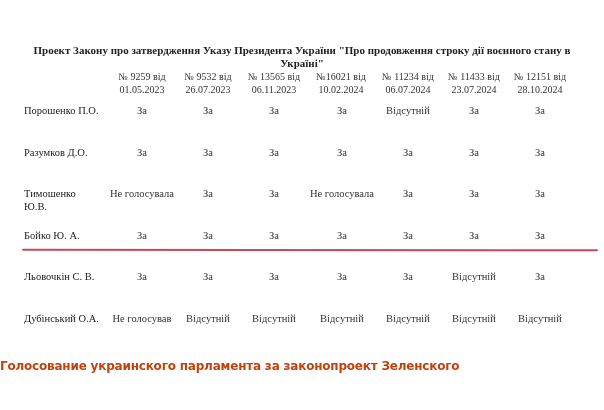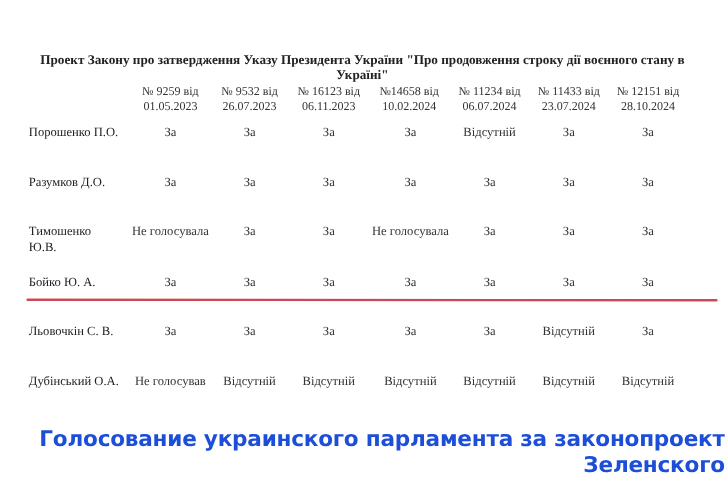--- a/index.html
+++ b/index.html
@@ -2,44 +2,44 @@
 <html><head>
 <meta charset="utf-8">
 <style>
   html, body { margin: 0; padding: 0; }
   body { width: 604px; height: 410px; background: #ffffff; position: relative; overflow: hidden; font-family: "Liberation Serif", serif; color: #1a1a1a; }
   .doc-title { position: absolute; top: 44px; left: 20px; width: 564px; text-align: center; font-weight: bold; font-size: 11px; line-height: 13px; color: #222; }
   .col-head { position: absolute; top: 70px; width: 66px; text-align: center; font-size: 10px; line-height: 13px; color: #333; white-space: nowrap; }
   .row-name { position: absolute; left: 24px; font-weight: normal; font-size: 10.5px; line-height: 13px; color: #222; }
   .cell { position: absolute; width: 70px; text-align: center; font-size: 10.5px; line-height: 13px; color: #333; white-space: nowrap; }
   .red-line { position: absolute; left: 22px; top: 249px; width: 576px; height: 1.5px; background: #c94a55; border-radius: 1px; transform: rotate(0.05deg); }
-  .caption { position: absolute; top: 356px; left: 0; width: 604px; text-align: right; font-family: "DejaVu Sans", sans-serif; font-weight: bold; font-size: 18px; line-height: 21px; color: #1d4ed8; letter-spacing: -0.2px; }
+  .caption { position: absolute; top: 356px; left: 0; width: 604px; text-align: left; font-family: "DejaVu Sans", sans-serif; font-weight: bold; font-size: 12px; line-height: 21px; color: #c2410c; letter-spacing: -0.2px; }
 </style>
 </head>
 <body>
 
 <div class="doc-title">
   <div>Проект Закону про затвердження Указу Президента України "Про продовження строку дії воєнного стану в</div>
   <div>Україні"</div>
 </div>
 
 <div class="col-head" style="left:109px">
     <div>№ 9259 від</div>
     <div>01.05.2023</div>
   </div>
 <div class="col-head" style="left:175px">
     <div>№ 9532 від</div>
     <div>26.07.2023</div>
   </div>
 <div class="col-head" style="left:241px">
-    <div>№ 16123 від</div>
+    <div>№ 13565 від</div>
     <div>06.11.2023</div>
   </div>
 <div class="col-head" style="left:308px">
-    <div>№14658 від</div>
+    <div>№16021 від</div>
     <div>10.02.2024</div>
   </div>
 <div class="col-head" style="left:375px">
     <div>№ 11234 від</div>
     <div>06.07.2024</div>
   </div>
 <div class="col-head" style="left:441px">
     <div>№ 11433 від</div>
     <div>23.07.2024</div>
   </div>

